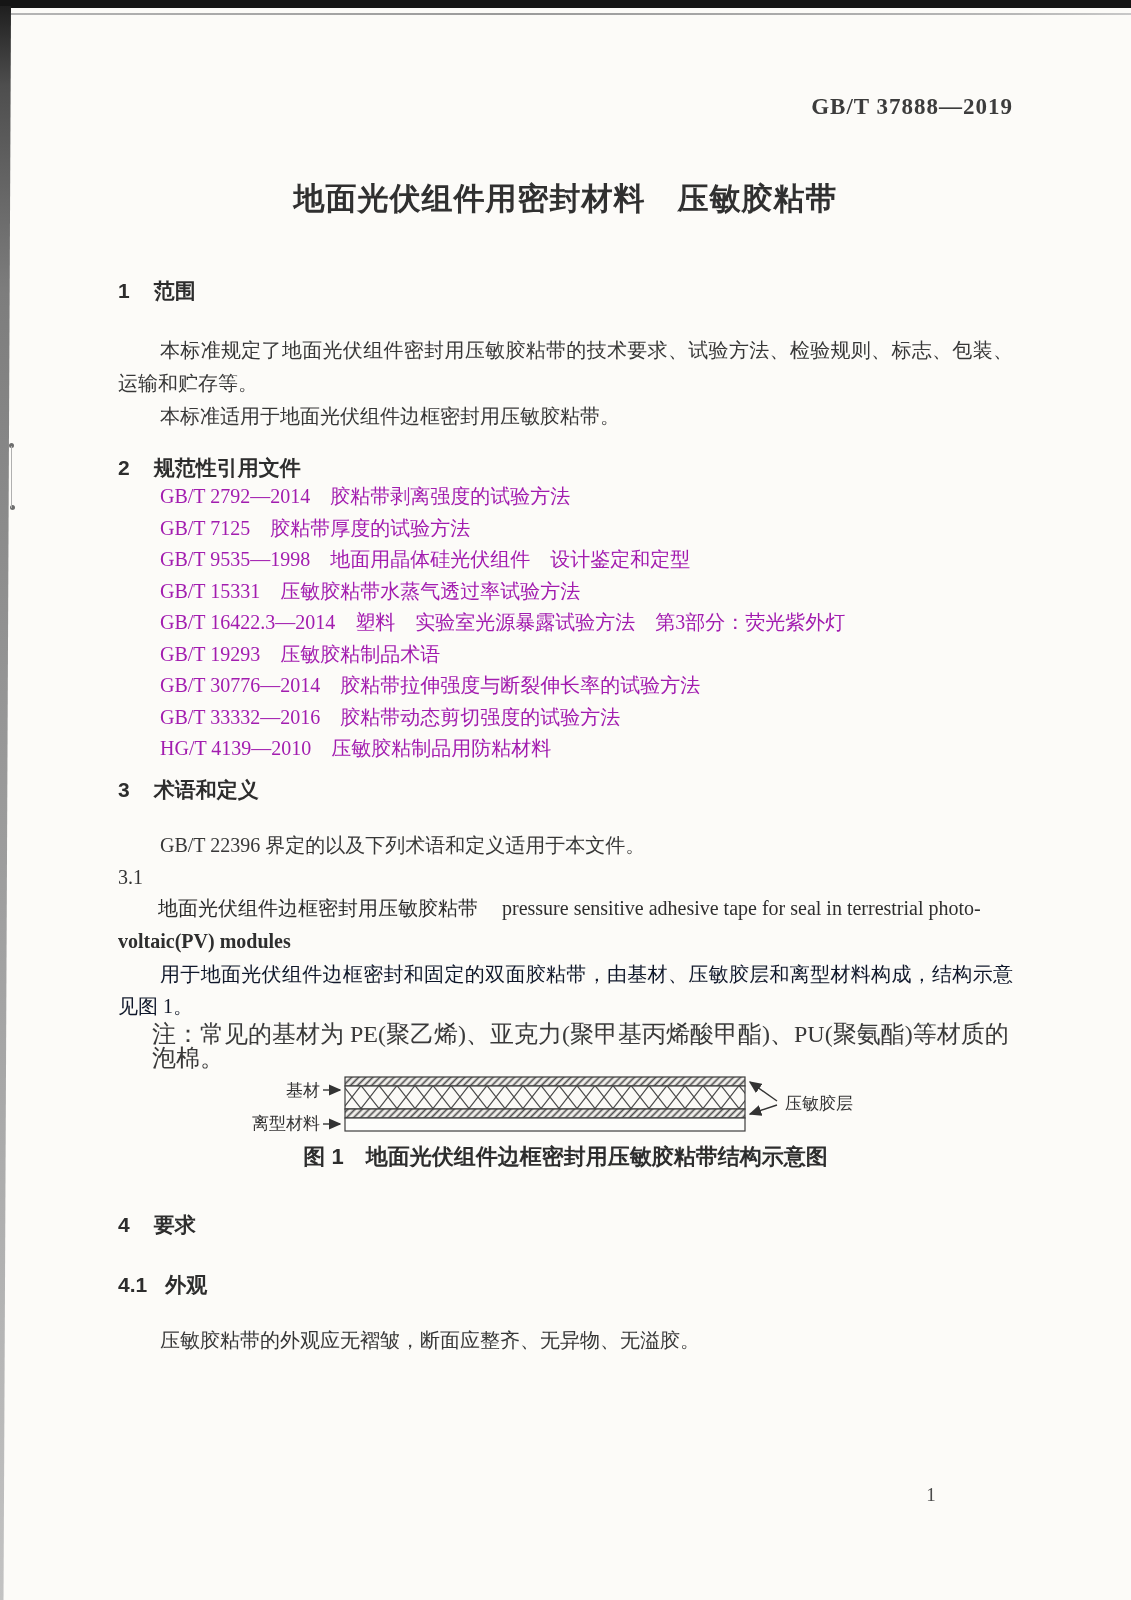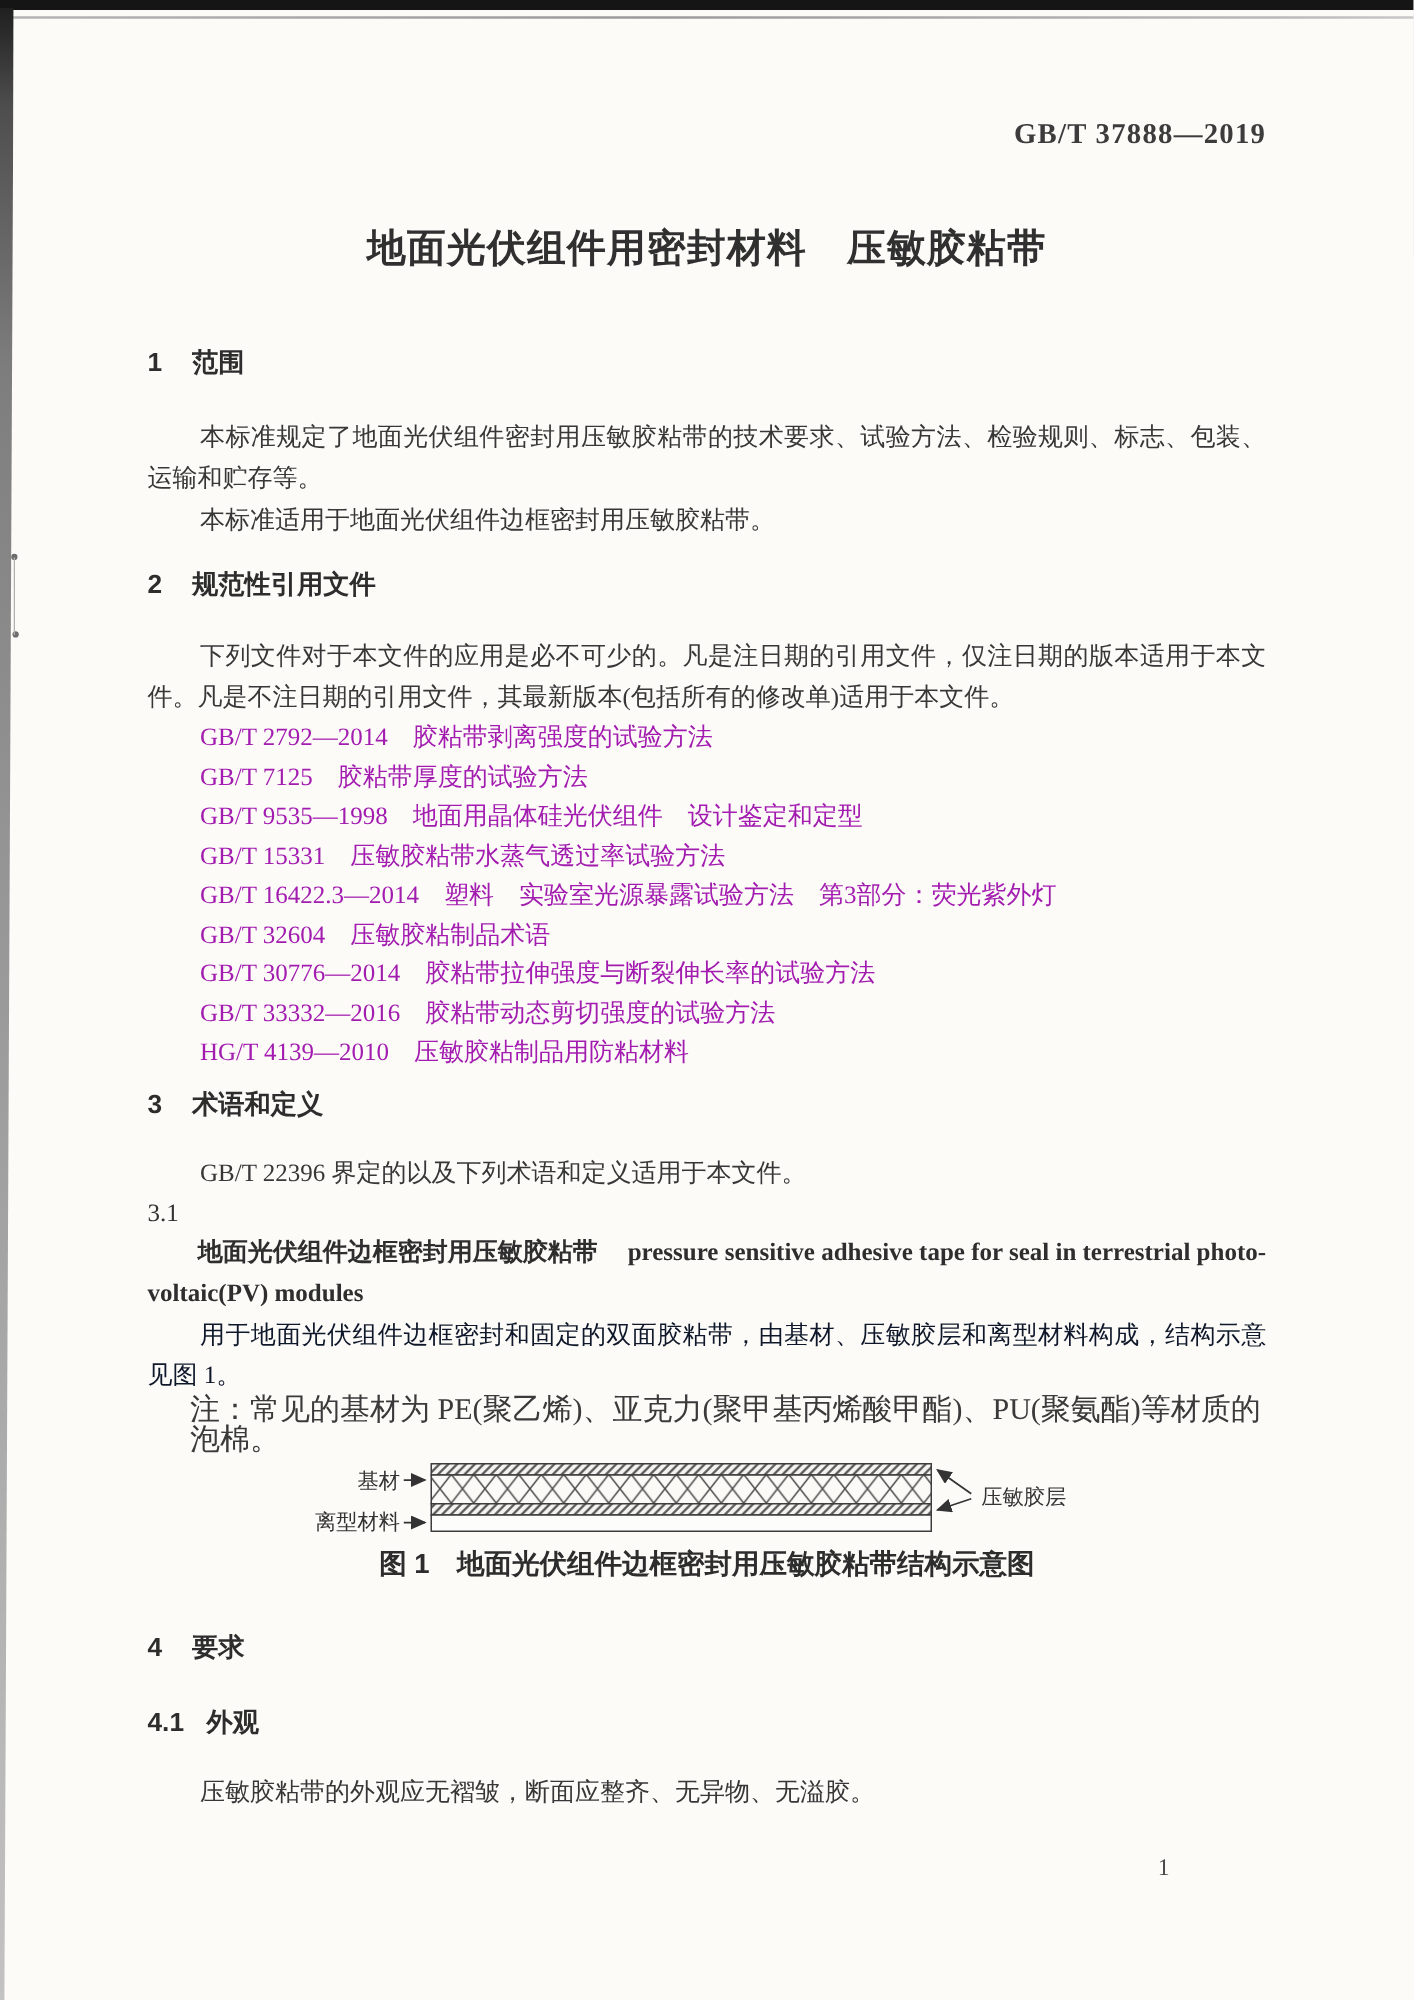--- a/index.html
+++ b/index.html
@@ -48,21 +48,21 @@
   }
   .indent { text-indent:42px; }
   .mt30 { margin-top:30px; }
   .mt28 { margin-top:28px; }
   .mt26 { margin-top:26px; }
 
   .refs { font-family:"Liberation Serif","DejaVu Serif",serif; }
   .ref { font-size:20px; line-height:31.5px; padding-left:42px; white-space:pre-wrap; color:#a21caf; }
 
   .term-no { font-family:"Liberation Serif","DejaVu Serif",serif; font-size:20px; line-height:30px; color:#333; }
-  .term-line1 { font-size:20px; line-height:33px; font-weight:bold; color:#2e2e2e; padding-left:40px;text-align:center; }
+  .term-line1 { font-size:20px; line-height:33px; font-weight:normal; color:#2e2e2e; padding-left:40px; }
   .term-line1 .en { font-family:"Liberation Serif","DejaVu Serif",serif; margin-left:24px; }
   .term-line2 { font-family:"Liberation Serif","DejaVu Serif",serif; font-size:20px; line-height:33px; font-weight:bold; color:#2e2e2e; }
   .def-p { font-family:"Liberation Serif","DejaVu Serif",serif; font-size:20px; line-height:32px; text-align:justify; color:#0f172a; }
   .note-p { font-family:"Liberation Serif","DejaVu Serif",serif; font-size:24px; line-height:24px; padding-left:34px; color:#3a3a3a; }
 
   .fig { display:block; margin-top:4px; }
   .figlabel { font-size:17px; fill:#333; font-family:"Liberation Serif","DejaVu Serif",serif; }
   .fig-caption { margin-top:6px; text-align:center; font-size:22px; line-height:30px; font-weight:bold; color:#2d2d2d; }
   .fig-caption .cap-text { margin-left:22px; }
 
@@ -93,29 +93,28 @@
       <span class="sec-num">1</span>
       <span>范围</span>
     </div>
     <p class="body-p indent mt30">本标准规定了地面光伏组件密封用压敏胶粘带的技术要求、试验方法、检验规则、标志、包装、运输和贮存等。</p>
     <p class="body-p indent">本标准适用于地面光伏组件边框密封用压敏胶粘带。</p>
 
     <div class="sec-h h-s2">
       <span class="sec-num">2</span>
       <span>规范性引用文件</span>
     </div>
-    <p class="body-p indent mt28">下列文件对于本文件的应用是必不可少的。凡是注日期的引用文件，仅注日期的版本适用于本文件。凡是不注日期的引用文件，其最新版本(包括所有的修改单)适用于本文件。</p>
 
     <div class="refs">
       <div class="ref">GB/T 2792—2014　胶粘带剥离强度的试验方法</div>
       <div class="ref">GB/T 7125　胶粘带厚度的试验方法</div>
       <div class="ref">GB/T 9535—1998　地面用晶体硅光伏组件　设计鉴定和定型</div>
       <div class="ref">GB/T 15331　压敏胶粘带水蒸气透过率试验方法</div>
       <div class="ref">GB/T 16422.3—2014　塑料　实验室光源暴露试验方法　第3部分：荧光紫外灯</div>
-      <div class="ref">GB/T 32604　压敏胶粘制品术语</div>
+      <div class="ref">GB/T 19293　压敏胶粘制品术语</div>
       <div class="ref">GB/T 30776—2014　胶粘带拉伸强度与断裂伸长率的试验方法</div>
       <div class="ref">GB/T 33332—2016　胶粘带动态剪切强度的试验方法</div>
       <div class="ref">HG/T 4139—2010　压敏胶粘制品用防粘材料</div>
     </div>
 
     <div class="sec-h h-s3">
       <span class="sec-num">3</span>
       <span>术语和定义</span>
     </div>
     <p class="body-p indent mt26">GB/T 22396 界定的以及下列术语和定义适用于本文件。</p>

